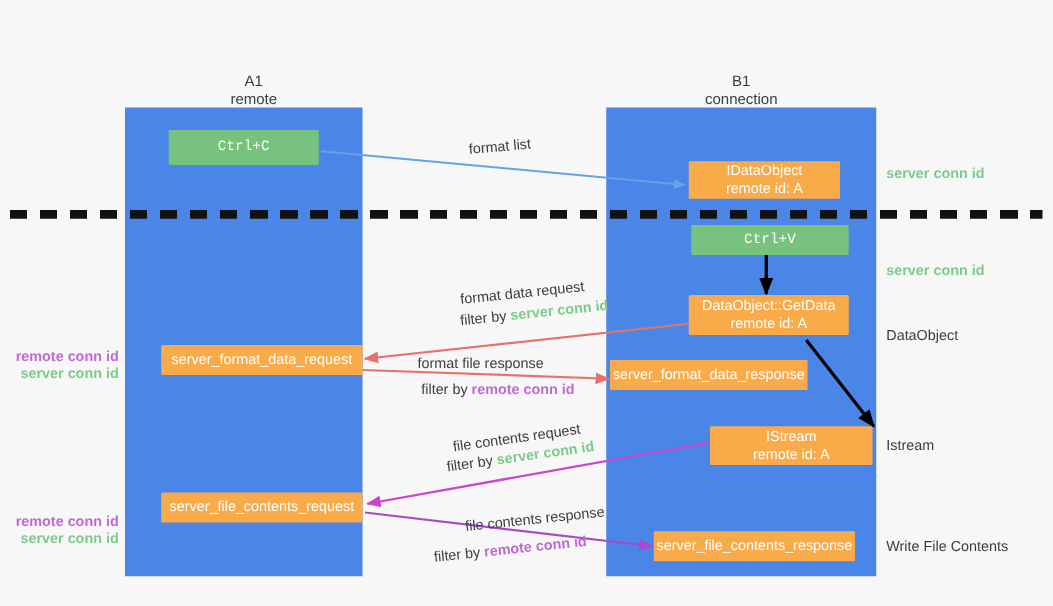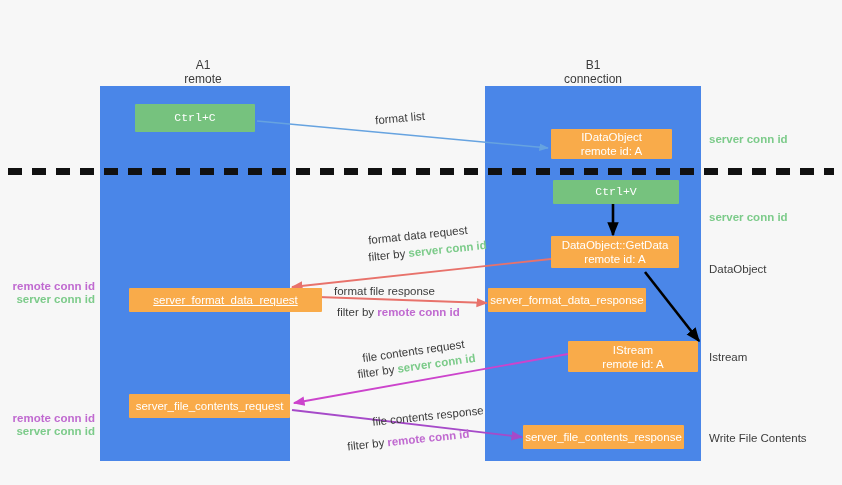--- a/index.html
+++ b/index.html
@@ -160,21 +160,21 @@
   <div class="node green" style="left:135px; top:104px; width:120px; height:28px;">Ctrl+C</div>
 
   <div class="node orange" style="left:551px; top:129px; width:121px; height:30px;">IDataObject
 remote id: A</div>
 
   <div class="node green" style="left:553px; top:180px; width:126px; height:24px;">Ctrl+V</div>
 
   <div class="node orange" style="left:551px; top:236px; width:128px; height:32px;">DataObject::GetData
 remote id: A</div>
 
-  <div class="node orange" style="left:129px; top:288px; width:193px; height:24px;text-decoration:underline;">server_format_data_request</div>
+  <div class="node orange" style="left:129px; top:276px; width:161px; height:24px;">server_format_data_request</div>
 
   <div class="node orange" style="left:488px; top:288px; width:158px; height:24px;">server_format_data_response</div>
 
   <div class="node orange" style="left:568px; top:341px; width:130px; height:31px;">IStream
 remote id: A</div>
 
   <div class="node orange" style="left:523px; top:425px; width:161px; height:24px;">server_file_contents_response</div>
 
   <div class="node orange" style="left:129px; top:394px; width:161px; height:24px;">server_file_contents_request</div>
 

